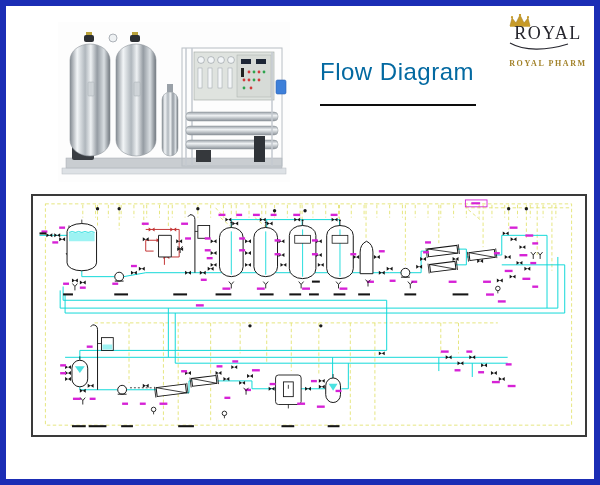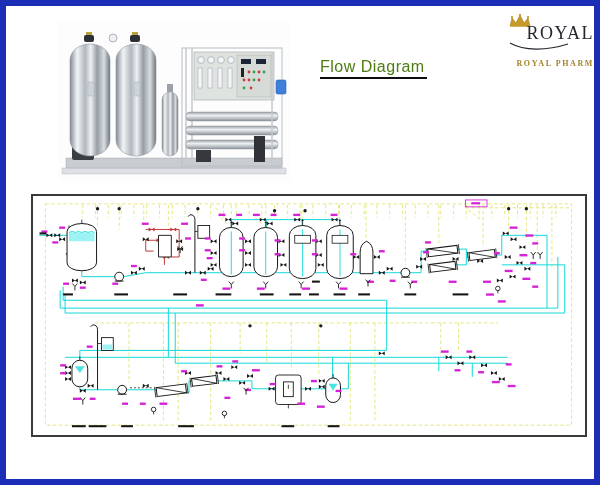--- a/index.html
+++ b/index.html
@@ -1,22 +1,22 @@
 <!DOCTYPE html>
 <html><head>
 <meta charset="utf-8">
 <style>
   html,body{margin:0;padding:0;background:#fff;}
   .page{position:relative;width:600px;height:485px;box-sizing:border-box;
         border:6px solid #1b2db5;background:#ffffff;overflow:hidden;
         font-family:"Liberation Sans",sans-serif;}
   .photo{position:absolute;left:52px;top:16px;width:232px;height:160px;}
-  .title{position:absolute;left:314px;top:52px;font-size:16px;color:#4d7c0f;
-         border-bottom:2px solid #0d0d0d;padding:0 2px 1px 0;letter-spacing:.5px;}
-  .logo{position:absolute;left:496px;top:8px;width:92px;text-align:right;}
+  .title{position:absolute;left:314px;top:52px;font-size:24px;color:#0369a1;
+         border-bottom:2px solid #0d0d0d;padding:0 2px 18px 0;letter-spacing:.5px;}
+  .logo{position:absolute;left:496px;top:8px;width:92px;text-align:center;}
   .logo .crown{display:block;margin-left:6px;margin-bottom:-3px;}
   .logo .brand{font-family:"Liberation Serif",serif;font-size:18px;letter-spacing:1.5px;
                color:#26262e;line-height:1;}
   .logo .swash{display:block;margin:-1px 0 1px 4px;}
   .logo .sub{font-family:"Liberation Serif",serif;font-size:8px;font-weight:bold;
              letter-spacing:1.6px;color:#a3832b;}
   .panel{position:absolute;left:25px;top:188px;width:556px;height:243px;
          box-sizing:border-box;border:2px solid #3a3a3a;background:#fff;}
   .panel svg{display:block;}
 </style>

